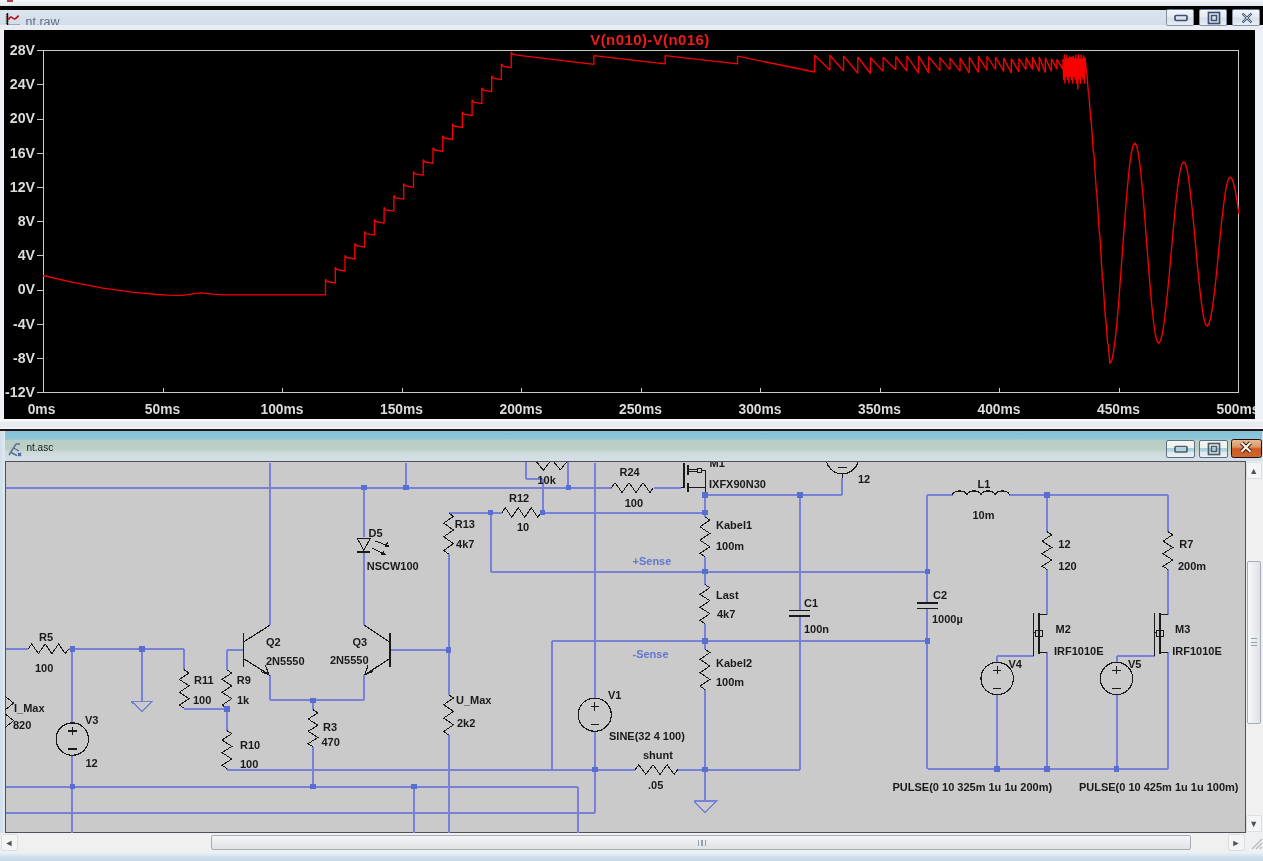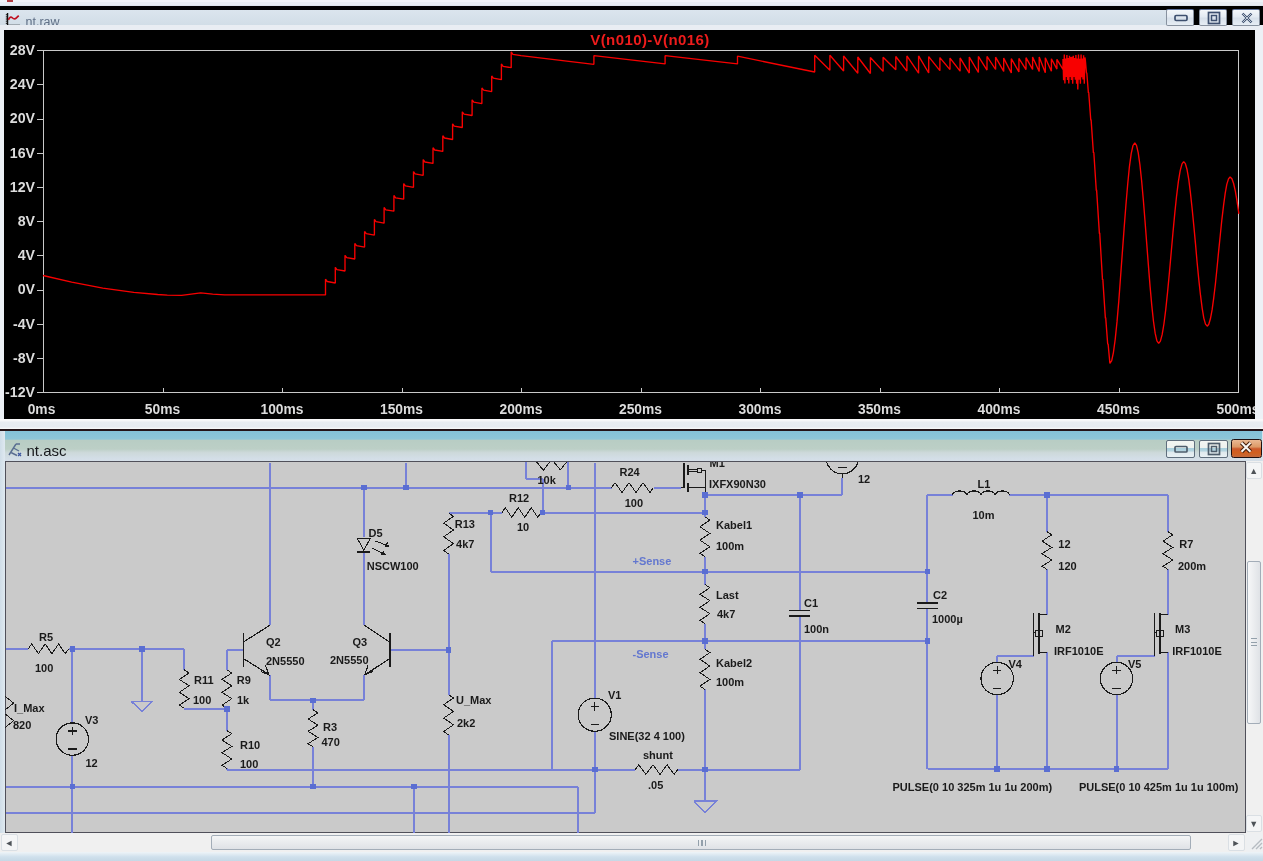--- a/index.html
+++ b/index.html
@@ -23,21 +23,21 @@
 
 .btn1 { position:absolute; top:8.5px; width:28.5px; height:17.5px; border:1px solid #87919f;
   border-top-color:#5b6f9a; border-radius:2px;
   background:linear-gradient(#f4f7fa,#e3eaf2 45%,#d7e0ea 55%,#e6edf4); }
 
 
 #w2border { left:0; top:428.6px; width:1263px; height:2.6px; background:#241418; }
 #w2title { left:0; top:431.2px; width:1263px; height:30.3px;
   background:linear-gradient(#84c2d8 0%, #8ec6d8 27%, #b8cdc4 31%, #bccfc6 60%,
    #cdd9da 72%, #d3dee7 92%, #d5dfe8 100%); }
-#w2text { position:absolute; left:26.5px; top:11px; font-size:15px; color:#17191c; }
+#w2text { position:absolute; left:26.5px; top:11px; font-size:10px; color:#17191c; }
 .btn2 { position:absolute; top:440px; width:29px; height:17.5px; border:1px solid #5f6e7d;
   border-radius:2px;
   background:linear-gradient(#f2f5f2 0%,#eef2ef 42%,#a9cfdd 46%,#b3d3df 62%,#dfe9ed 70%,#e8f0f4 100%); }
 #btnx { position:absolute; left:1230.5px; top:439.4px; width:31.5px; height:18.6px;
   border:1.6px solid #201011; border-radius:2.5px;
   background:linear-gradient(#eab993 0%, #dd9a68 40%, #cc5a2c 52%, #d2601f 75%, #c4683a 100%); }
 #w2client { left:5px; top:461px; width:1240.5px; height:371.8px; background:#cacaca;
   border:1px solid #50505a; }
 #w2frameL { left:0; top:431px; width:5px; height:421px; background:linear-gradient(90deg,#cfdde8,#dfe9f0); }
 #w2frameR { left:1262px; top:431px; width:1px; height:421px; background:#d5e2ec; }

